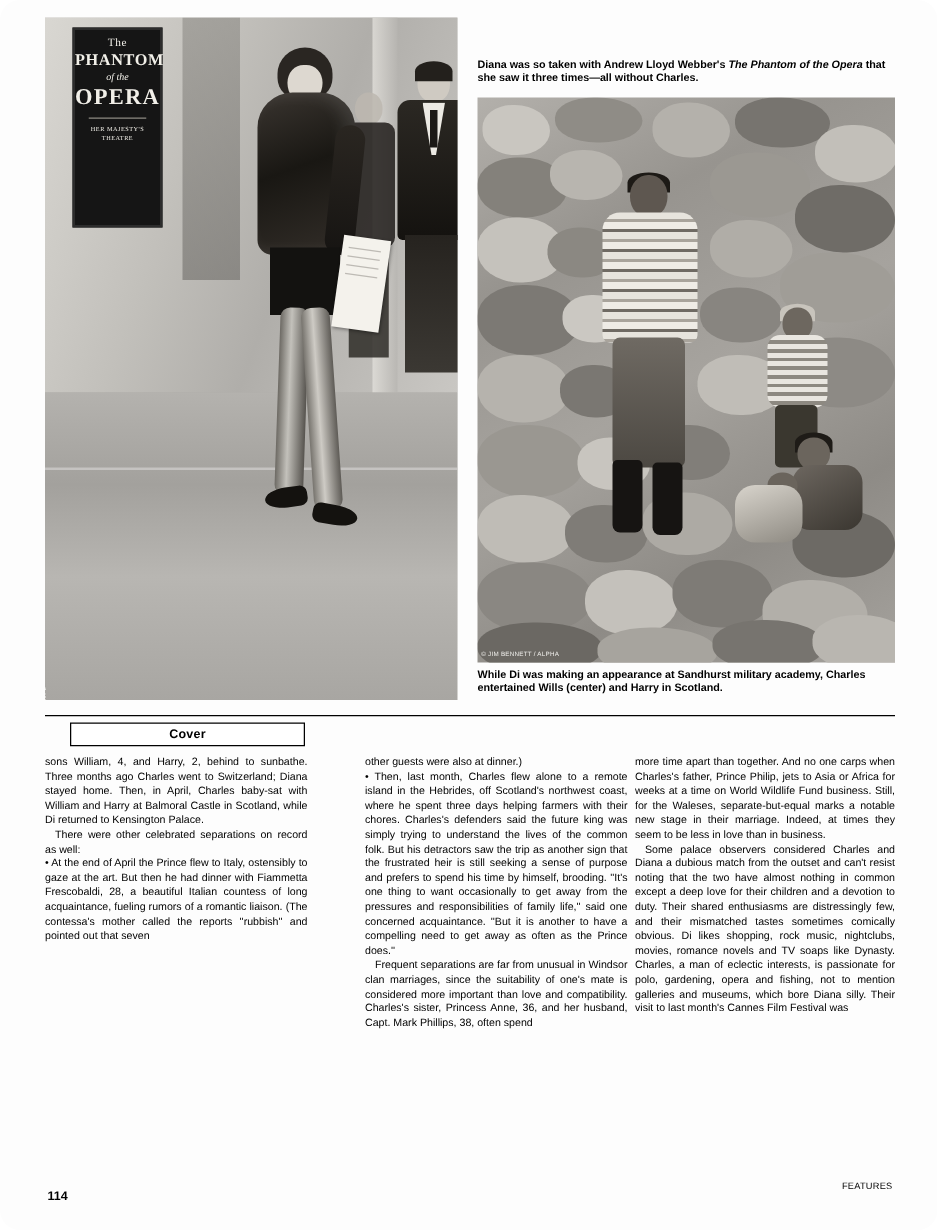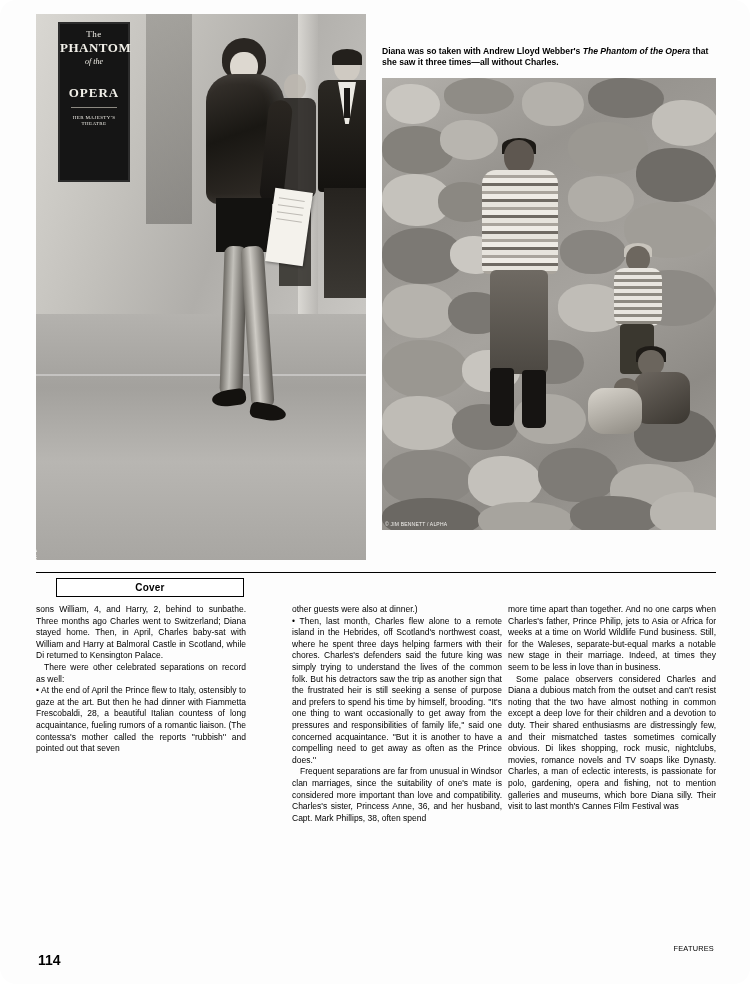--- a/index.html
+++ b/index.html
@@ -62,21 +62,21 @@
     color:#f1efe8;
     text-align:center;
     font-family:"Liberation Serif", serif;
     line-height:1.05;
     padding-top:6px;
     box-sizing:border-box;
   }
   .pl-poster .t1{font-size:9px;letter-spacing:.5px;}
   .pl-poster .t2{font-size:13px;font-weight:bold;letter-spacing:.5px;margin-top:2px;}
   .pl-poster .t3{font-size:8px;font-style:italic;margin-top:3px;}
-  .pl-poster .t4{font-size:13px;font-weight:bold;letter-spacing:1px;margin-top:20px;}
+  .pl-poster .t4{font-size:18px;font-weight:bold;letter-spacing:1px;margin-top:2px;}
   .pl-poster .rule{width:46px;height:1px;background:#8d8a82;margin:7px auto;}
   .pl-poster .t5{font-size:5px;letter-spacing:.4px;}
   .pl-poster .t6{font-size:5px;letter-spacing:.4px;margin-top:1px;}
   .pl-door{
     position:absolute;left:110px;top:0;width:46px;height:210px;
     background:linear-gradient(180deg,#8d8b86,#6e6c68);
     opacity:.6;
   }
   .pl-col{
     position:absolute;left:262px;top:0;width:20px;height:300px;
@@ -229,21 +229,21 @@
     font-family:"Liberation Sans", sans-serif;
   }
   .col p{margin:0 0 0 0;}
   .col p + p{ text-indent:8px; }
   .col p.bullet{ text-indent:0; padding-left:0; }
   .col1{left:0;}
   .col2{left:236px;margin-left:20px;}
   .col3{left:472px; width:208px;}
   .folio{
     position:absolute; left:38px; top:952px;
-    font-size:14px; font-weight:bold;
+    font-size:10px; font-weight:bold;
   }
   .continued{
     position:absolute; right:36px; top:944px;
     font-size:7.4px; letter-spacing:.2px;
   }
 </style>
 </head>
 <body>
 
 <div class="page">
@@ -365,20 +365,21 @@
         </div>
 
         <div class="pr-kid3">
           <div class="pk3-head"></div>
           <div class="pk3-body"></div>
         </div>
 
         <div class="pr-credit">© JIM BENNETT / ALPHA</div>
       </div>
 
+      <div class="cap-bottom">While Di was making an appearance at Sandhurst military academy, Charles entertained Wills (center) and Harry in Scotland.</div>
     </div>
   </div>
 
   <div class="rule-top"></div>
   <div class="cover-box">Cover</div>
 
   <div class="columns">
     <div class="col col1">
       <p>sons William, 4, and Harry, 2, behind to sunbathe. Three months ago Charles went to Switzerland; Diana stayed home. Then, in April, Charles baby-sat with William and Harry at Balmoral Castle in Scotland, while Di returned to Kensington Palace.</p>
       <p>There were other celebrated separations on record as well:</p>

